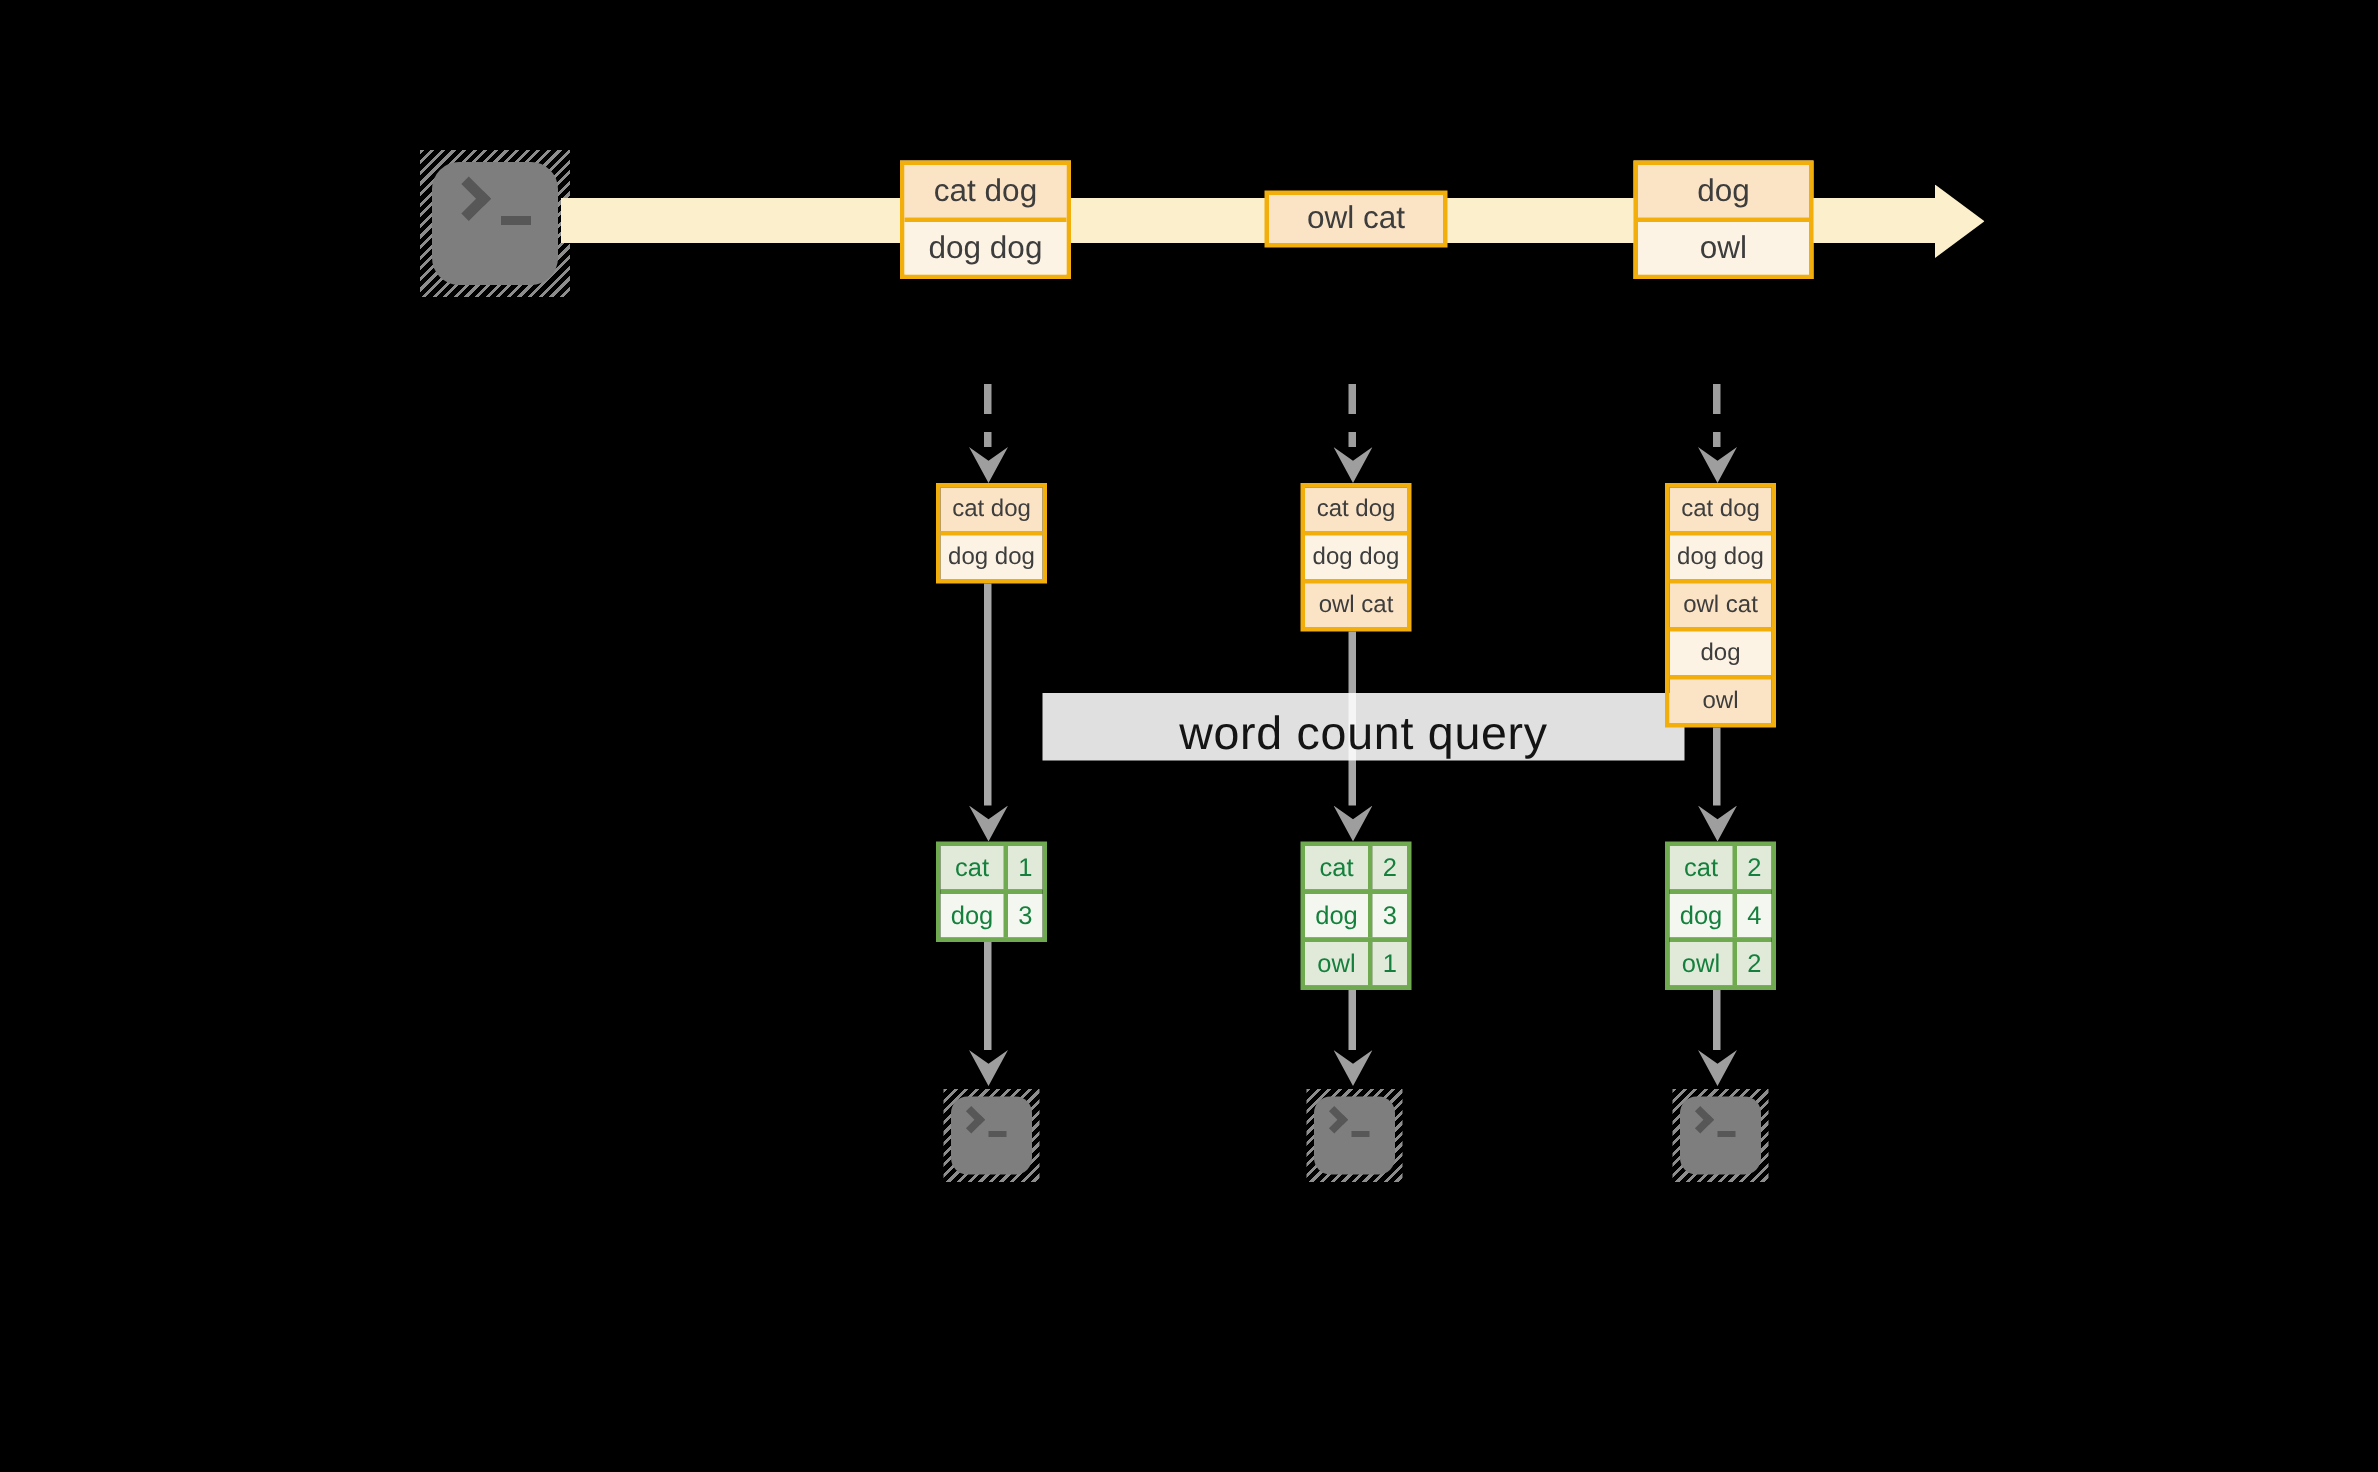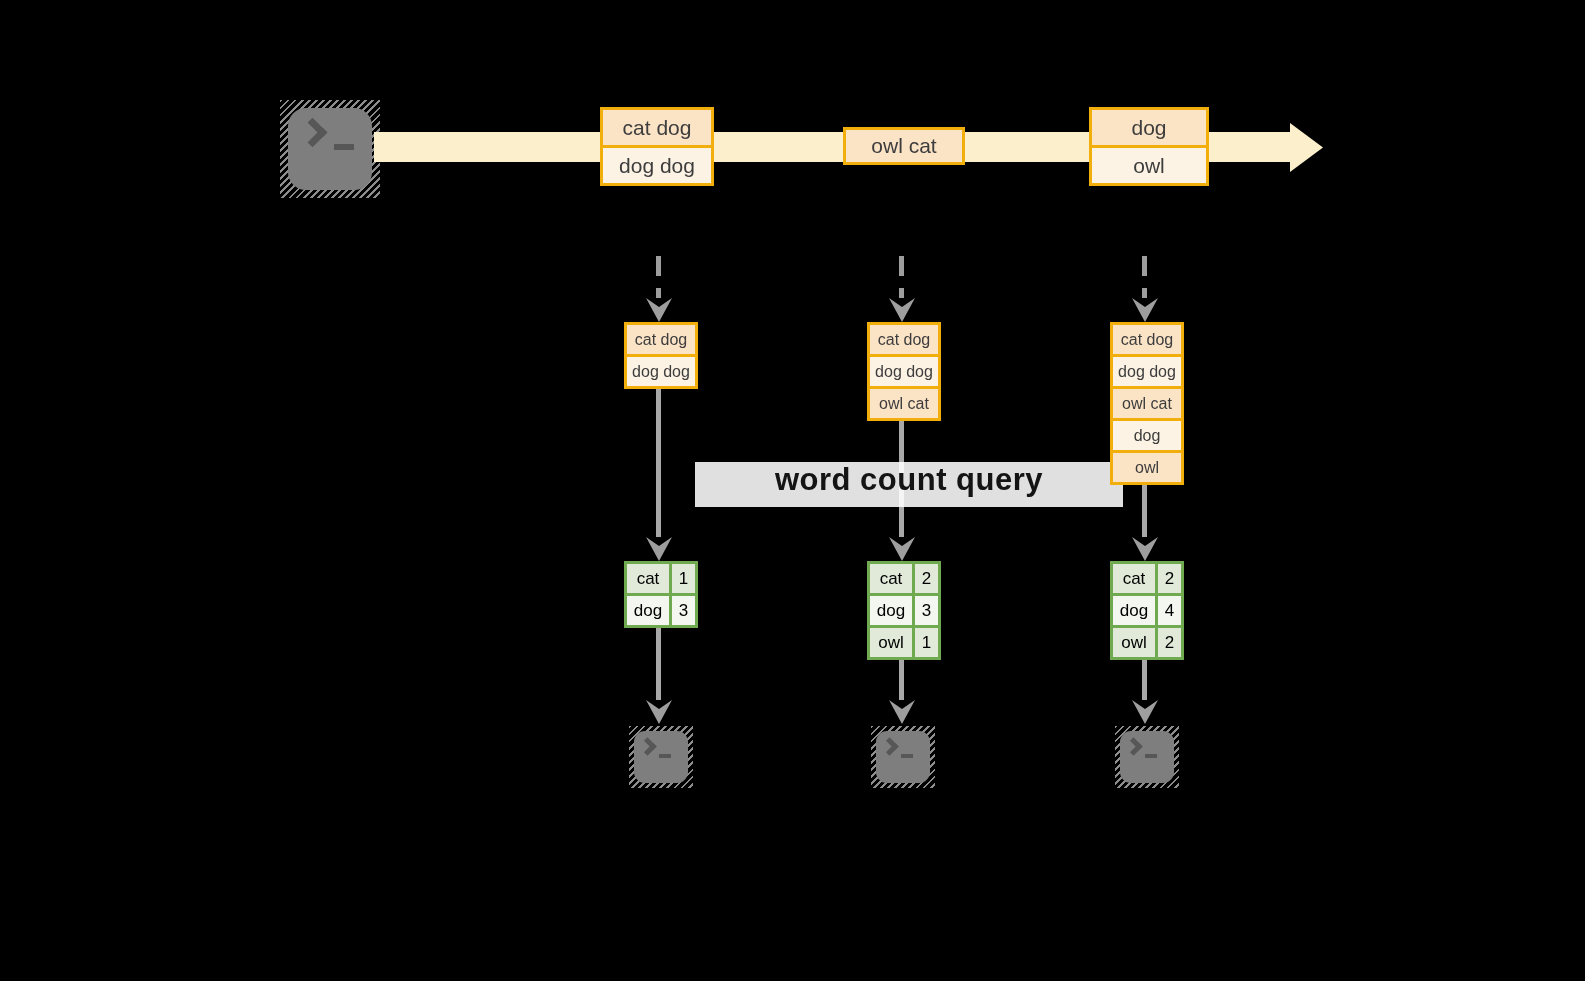--- a/index.html
+++ b/index.html
@@ -33,35 +33,35 @@
   .msg-row + .msg-row{border-top:3px solid #f2ae0a;}
   .msg-row.alt{background:#fdf3e4;}
   .msg-row.single{height:32px;line-height:32px;}
   
   .stack{position:absolute;width:68px;border:3px solid #f2ae0a;z-index:3;}
   .stack-row{height:29px;line-height:29px;text-align:center;font-size:16px;color:#3d3d3d;background:#fbe3c6;}
   .stack-row + .stack-row{border-top:3px solid #f2ae0a;}
   .stack-row.alt{background:#fdf3e4;}
   
   .wtable{position:absolute;width:68px;border:3px solid #6faa50;z-index:3;}
-  .trow{display:flex;height:29px;line-height:29px;font-size:17px;color:#000000;}
+  .trow{display:flex;height:29px;line-height:29px;font-size:17px;color:#15803d;}
   .trow + .trow{border-top:3px solid #6faa50;}
   .trow .w{width:42px;text-align:center;border-right:3px solid #6faa50;}
   .trow .v{flex:1;text-align:center;}
   .trow.tone-a .w,.trow.tone-a .v{background:#e1ead9;}
   .trow.tone-b .w,.trow.tone-b .v{background:#f3f7ef;}
   
   .dash{position:absolute;width:5px;z-index:1;
     background:repeating-linear-gradient(to bottom,#9e9e9e 0 20px,rgba(0,0,0,0) 20px 32px);}
   .vline{position:absolute;width:5px;background:#a8a8a8;z-index:1;}
   .ahead{position:absolute;width:26px;height:24px;background:#9e9e9e;z-index:1;
     clip-path:polygon(0 0,50% 38%,100% 0,50% 100%);}
   
   .banner{position:absolute;left:695px;top:462px;width:428px;height:45px;z-index:2;
-    background:rgba(255,255,255,0.88);display:flex;align-items:flex-start;justify-content:center;font-weight:bold;}
+    background:rgba(255,255,255,0.88);display:flex;align-items:flex-end;justify-content:center;}
   .banner span{font-size:31px;color:#141414;letter-spacing:0.5px;}
 </style>
 </head>
 <body>
 
 <div class="canvas">
 
   <div class="term term-lg" style="left:280px;top:100px;width:100px;height:98px;">
     <div class="hatch"></div>
     <div class="tbody"></div>

